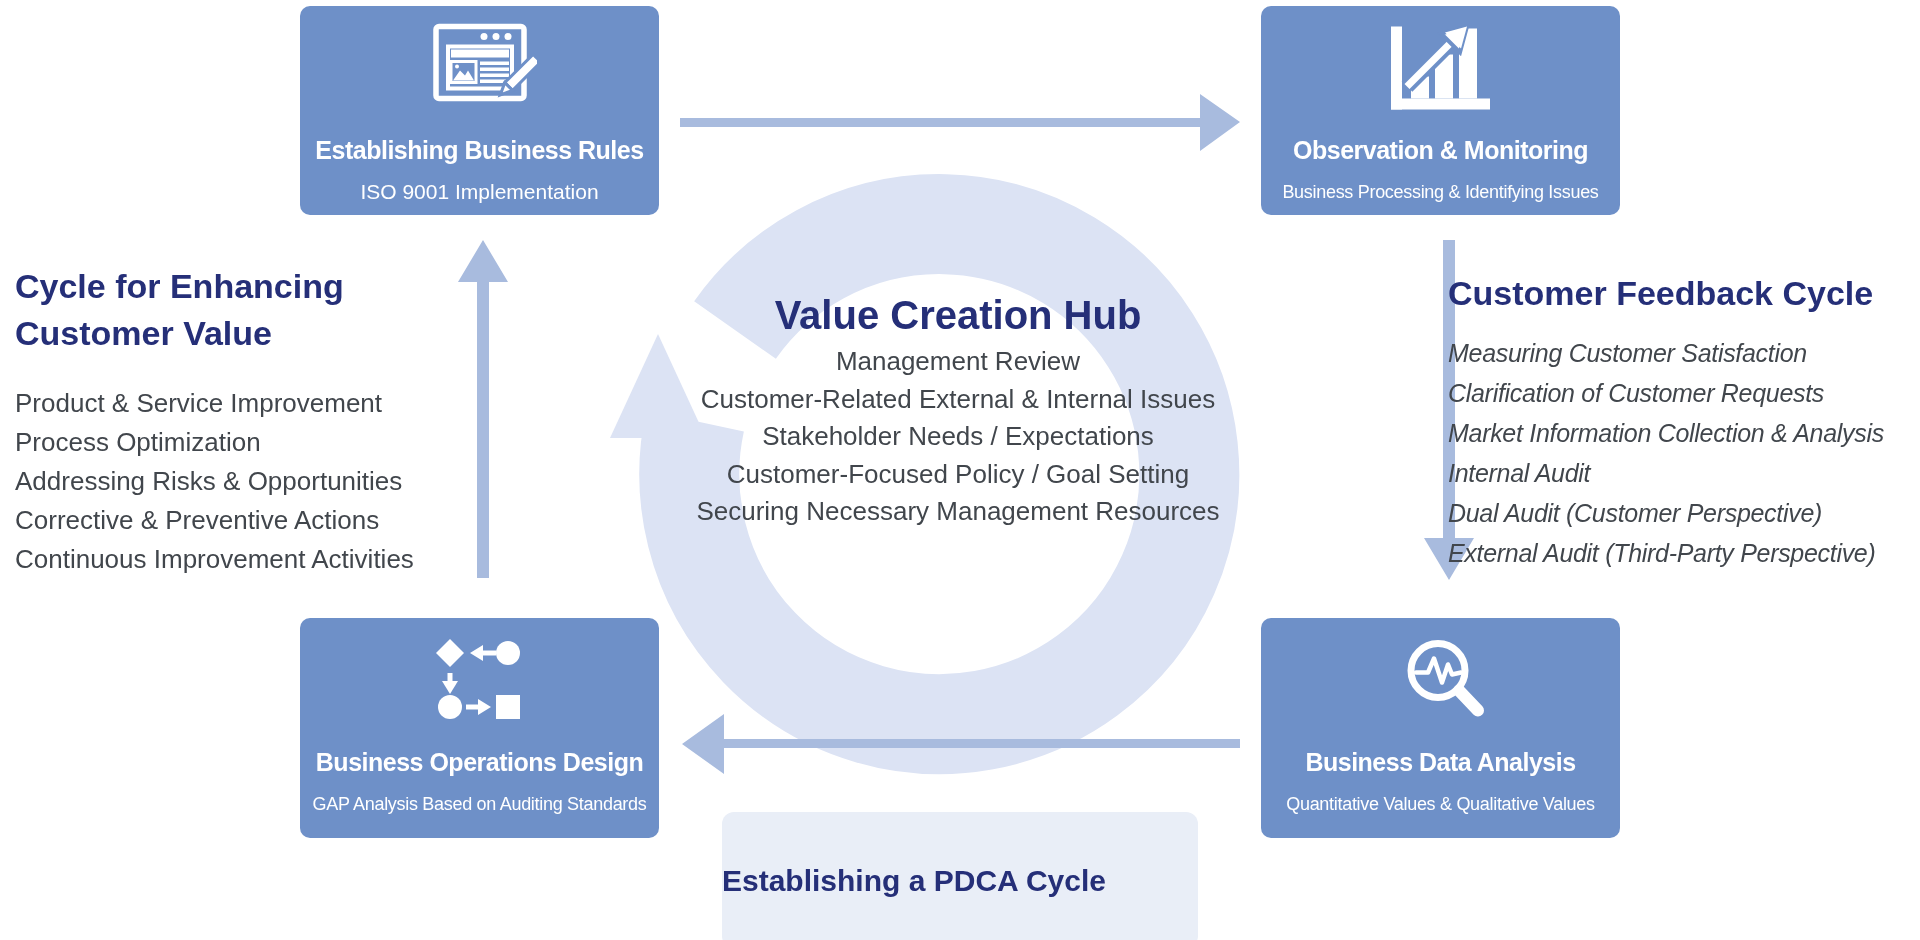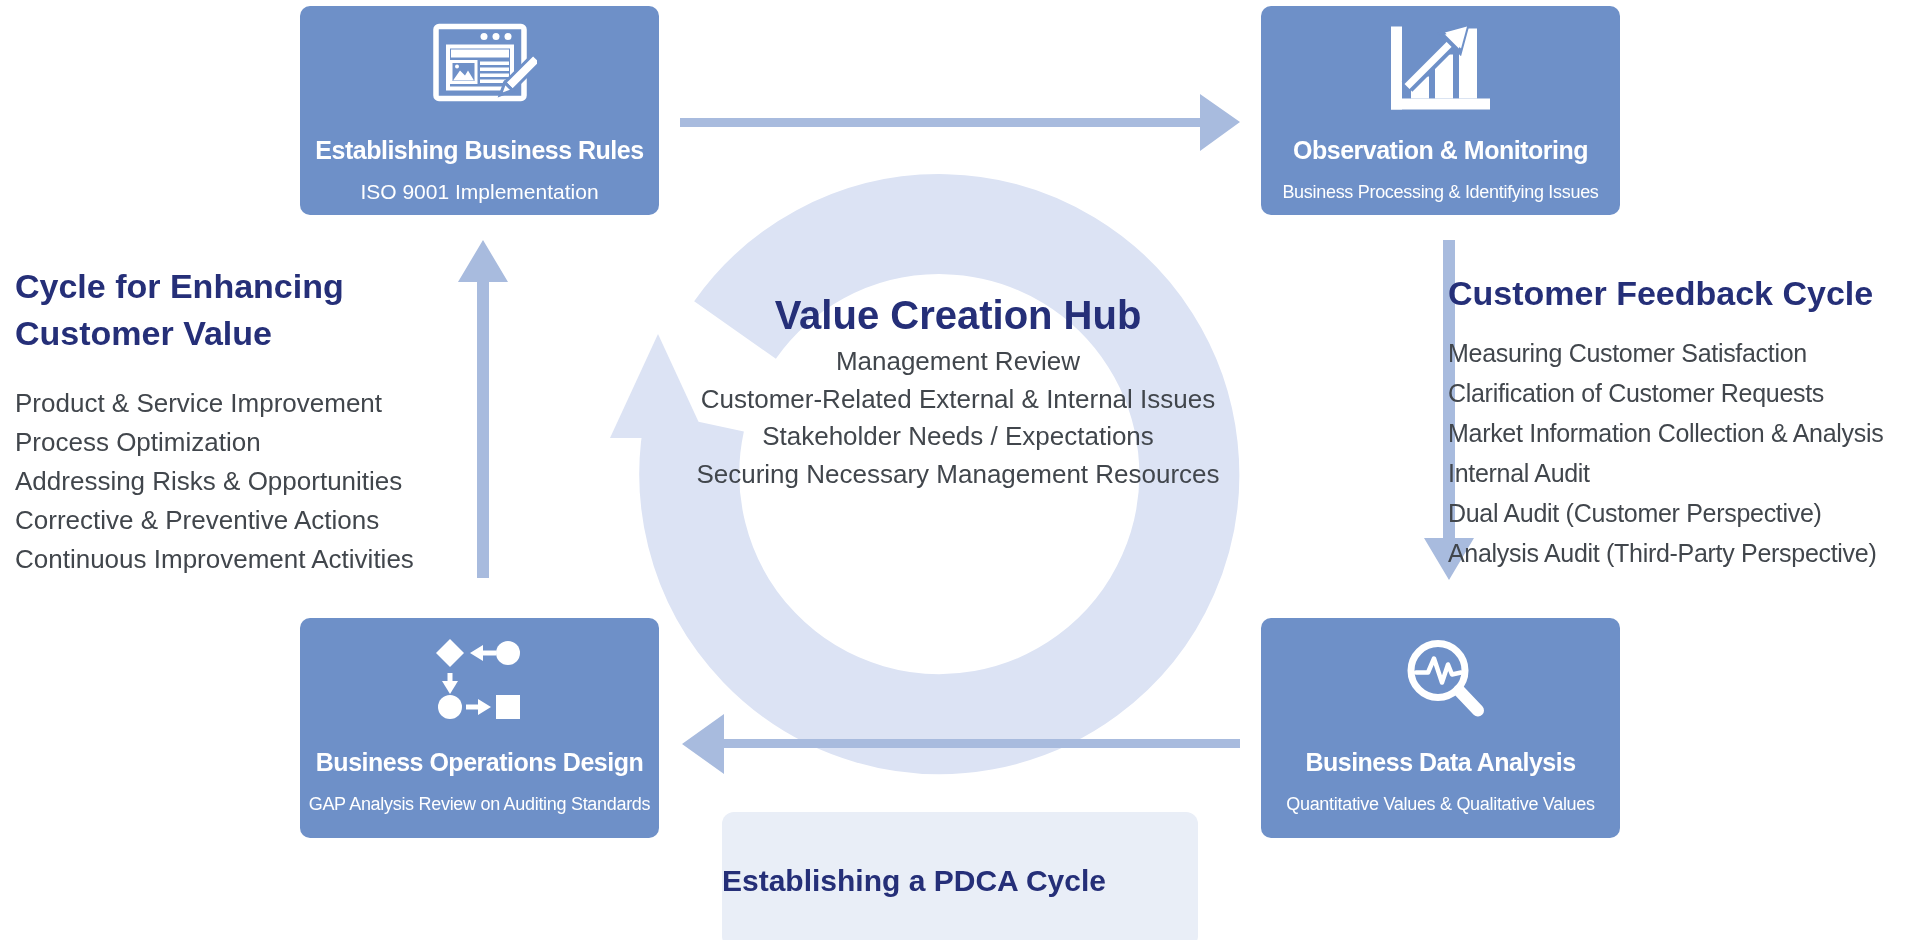--- a/index.html
+++ b/index.html
@@ -28,21 +28,21 @@
   }
   .box-sub.long{font-size:18px;letter-spacing:-0.3px;}
   .side-panel{position:absolute;text-align:left;}
   .side-heading{
     color:#252F78;font-weight:bold;font-size:34px;line-height:47px;white-space:nowrap;
   }
   .side-list{color:#41464C;font-size:26px;white-space:nowrap;}
   .left-panel{left:15px;top:263px;width:420px;}
   .left-panel .side-list{margin-top:27px;line-height:39px;}
   .right-panel{left:1448px;top:270px;width:472px;}
-  .right-panel .side-list{margin-top:16px;line-height:40px;font-size:25px;letter-spacing:-0.3px;}
+  .right-panel .side-list{margin-top:16px;line-height:40px;font-size:25px;letter-spacing:-0.3px;font-style:italic;}
   .center-hub{position:absolute;left:558px;top:292px;width:800px;text-align:center;}
   .hub-title{color:#252F78;font-weight:bold;font-size:40px;line-height:46px;}
   .hub-list{margin-top:5px;color:#41464C;font-size:26px;line-height:37.5px;white-space:nowrap;}
   .pdca-box{
     position:absolute;left:722px;top:800px;width:476px;height:136px;background:#E9EEF7;
     border-radius:12px;display:flex;flex-direction:column;justify-content:center;
     text-align:left;color:#252F78;font-weight:bold;font-size:30px;line-height:43px;margin-top:12px;
   }
 </style>
 </head>
@@ -117,21 +117,21 @@
         <circle cx="78" cy="20" r="12" fill="#ffffff"></circle>
         <line x1="20" y1="40" x2="20" y2="50" stroke="#ffffff" stroke-width="5"></line>
         <polygon points="20,61 12,48 28,48" fill="#ffffff"></polygon>
         <circle cx="20" cy="74" r="12" fill="#ffffff"></circle>
         <line x1="36" y1="74" x2="50" y2="74" stroke="#ffffff" stroke-width="5"></line>
         <polygon points="61,74 48,66 48,82" fill="#ffffff"></polygon>
         <rect x="66" y="62" width="24" height="24" fill="#ffffff"></rect>
       </svg>
     </div>
     <div class="box-title">Business Operations Design</div>
-    <div class="box-sub long">GAP Analysis Review on Auditing Standards</div>
+    <div class="box-sub long">GAP Analysis Based on Auditing Standards</div>
   </div>
 
   <div class="box box-br">
     <div class="box-icon">
       <svg width="110" height="96" viewBox="0 0 110 95">
         <circle cx="52" cy="38" r="27" fill="none" stroke="#ffffff" stroke-width="7"></circle>
         <polyline points="30,40 42,40 48,26 56,50 62,32 66,42 75,40" fill="none" stroke="#ffffff" stroke-width="4.5" stroke-linejoin="round" stroke-linecap="round"></polyline>
         <line x1="73" y1="58" x2="92" y2="78" stroke="#ffffff" stroke-width="12" stroke-linecap="round"></line>
       </svg>
     </div>
@@ -154,30 +154,31 @@
   </div>
 
   <div class="side-panel right-panel">
     <div class="side-heading">Customer Feedback Cycle</div>
     <div class="side-list">
       <div>Measuring Customer Satisfaction</div>
       <div>Clarification of Customer Requests</div>
       <div>Market Information Collection &amp; Analysis</div>
       <div>Internal Audit</div>
       <div>Dual Audit (Customer Perspective)</div>
-      <div>Analysis Audit (Third-Party Perspective)</div>
+      <div>External Audit (Third-Party Perspective)</div>
     </div>
   </div>
 
   <div class="center-hub">
     <div class="hub-title">Value Creation Hub</div>
     <div class="hub-list">
       <div>Management Review</div>
       <div>Customer-Related External &amp; Internal Issues</div>
       <div>Stakeholder Needs / Expectations</div>
+      <div>Customer-Focused Policy / Goal Setting</div>
       <div>Securing Necessary Management Resources</div>
     </div>
   </div>
 
   <div class="pdca-box">
     <div>Establishing a PDCA Cycle</div>
   </div>
 
 </div>
 

